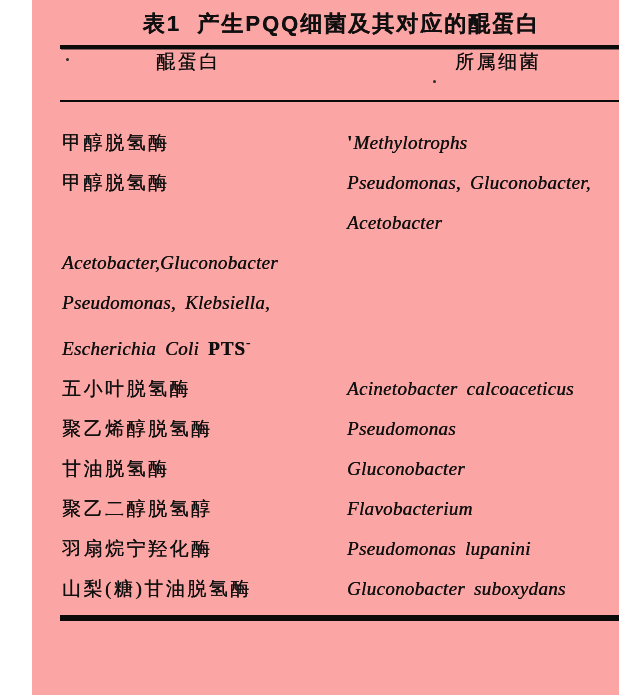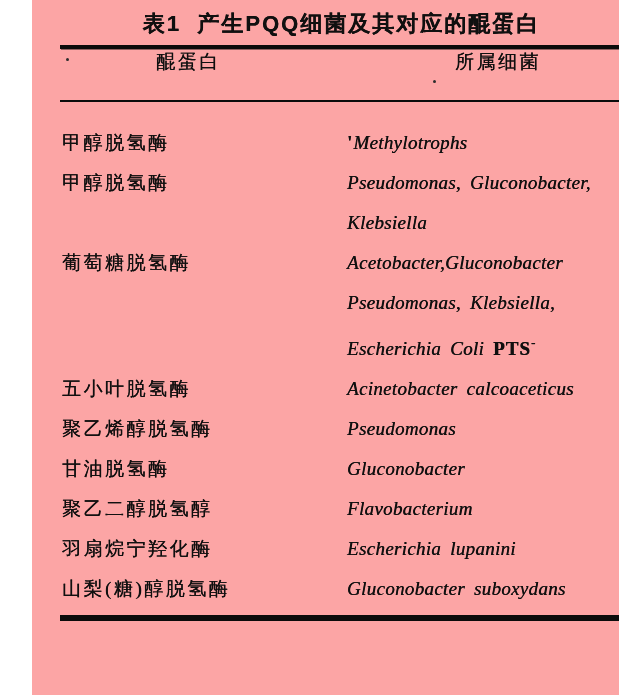--- a/index.html
+++ b/index.html
@@ -97,25 +97,24 @@
       <div class="trow">
         <div class="cell cell-protein">甲醇脱氢酶</div>
         <div class="cell cell-bacteria">
           <div class="bline"><span class="seg seg-r">'</span><span class="seg seg-i">Methylotrophs</span></div>
         </div>
       </div>
       <div class="trow">
         <div class="cell cell-protein">甲醇脱氢酶</div>
         <div class="cell cell-bacteria">
           <div class="bline"><span class="seg seg-i">Pseudomonas, Gluconobacter,</span></div>
-          <div class="bline"><span class="seg seg-i">Klebsiella</span></div>
+          <div class="bline"><span class="seg seg-i">Acetobacter</span></div>
         </div>
       </div>
       <div class="trow">
-        <div class="cell cell-protein">葡萄糖脱氢酶</div>
         <div class="cell cell-bacteria">
           <div class="bline"><span class="seg seg-i">Acetobacter,Gluconobacter</span></div>
           <div class="bline"><span class="seg seg-i">Pseudomonas, Klebsiella,</span></div>
           <div class="bline"><span class="seg seg-i">Escherichia Coli </span><span class="seg seg-r">PTS</span><span class="seg seg-sup">-</span></div>
         </div>
       </div>
       <div class="trow">
         <div class="cell cell-protein">五小叶脱氢酶</div>
         <div class="cell cell-bacteria">
           <div class="bline"><span class="seg seg-i">Acinetobacter calcoaceticus</span></div>
@@ -135,25 +134,25 @@
       </div>
       <div class="trow">
         <div class="cell cell-protein">聚乙二醇脱氢醇</div>
         <div class="cell cell-bacteria">
           <div class="bline"><span class="seg seg-i">Flavobacterium</span></div>
         </div>
       </div>
       <div class="trow">
         <div class="cell cell-protein">羽扇烷宁羟化酶</div>
         <div class="cell cell-bacteria">
-          <div class="bline"><span class="seg seg-i">Escherichia lupanini</span></div>
+          <div class="bline"><span class="seg seg-i">Pseudomonas lupanini</span></div>
         </div>
       </div>
       <div class="trow">
-        <div class="cell cell-protein">山梨(糖)醇脱氢酶</div>
+        <div class="cell cell-protein">山梨(糖)甘油脱氢酶</div>
         <div class="cell cell-bacteria">
           <div class="bline"><span class="seg seg-i">Gluconobacter suboxydans</span></div>
         </div>
       </div>
     </div>
   <div class="rule rule-bottom"></div>
   <div class="speck speck1"></div>
   <div class="speck speck2"></div>
 </div>
 

